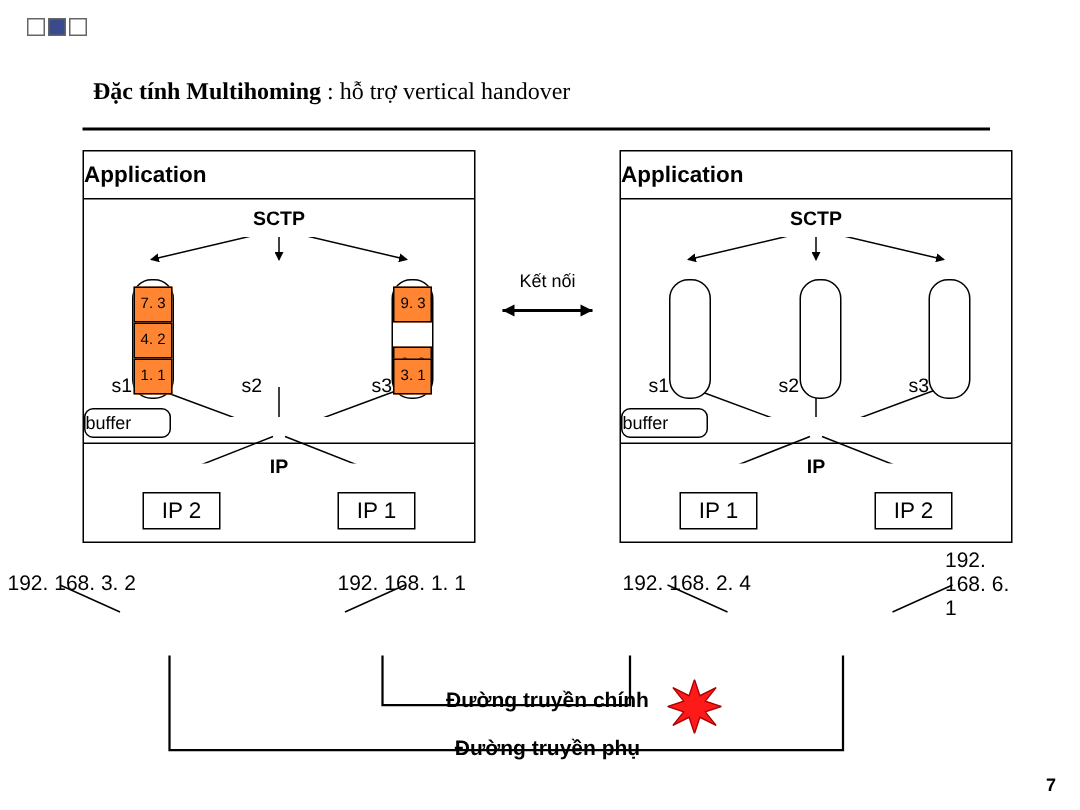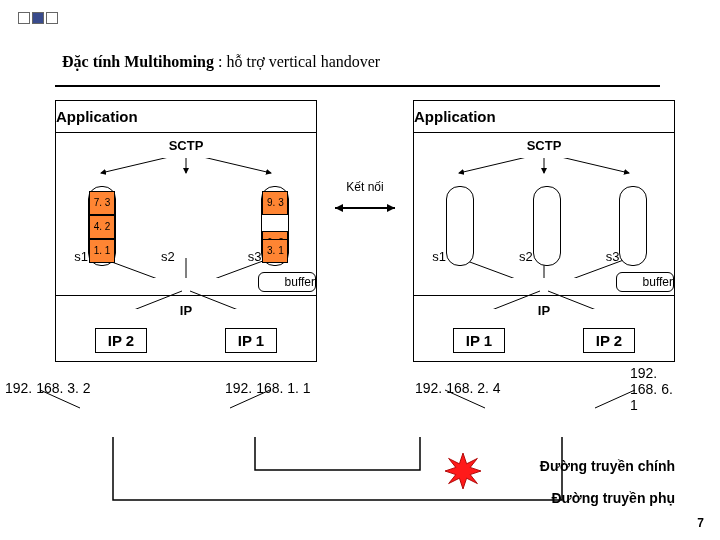--- a/index.html
+++ b/index.html
@@ -13,31 +13,31 @@
 .endpoints{display:flex;justify-content:space-between}
 .endpoint{width:260px;border:1px solid #000}
 .app{font-weight:bold;text-align:left;padding:7px 0;font-size:15px}
 .hr{border-top:1px solid #000}
 .sctp{font-weight:bold;text-align:center;padding:5px 0;font-size:13px;position:relative}
 .streams{display:flex;justify-content:space-around;padding:3px 0;height:105px;position:relative}
 .stream{display:flex;align-items:flex-end;width:50px}
 .slabel{font-size:13px;margin-bottom:2px}
 .tube{width:26px;height:78px;border:1px solid #000;border-radius:13px;position:relative;background:#fff}
 .cell{position:absolute;left:0;right:0;height:22px;background:#ff8533;border:1px solid #000;font-size:10px;text-align:center;line-height:22px;font-family:Arial}
-.buffer{text-align:right;padding:3px 0;font-size:13px;position:relative}
+.buffer{text-align:left;padding:3px 0;font-size:13px;position:relative}
 .bbox{display:inline-block;border:1px solid #000;border-radius:6px;width:56px;height:18px;line-height:18px;font-size:12px;background:#fff}
 .iprow{display:flex;justify-content:center;align-items:center;font-weight:bold;font-size:13px;padding:7px 0;position:relative}
-.ipsubs{display:flex;justify-content:space-around;padding:3px 0 8px 0;font-weight:bold;font-size:15px}
+.ipsubs{display:flex;justify-content:space-around;padding:3px 0 8px 0;font-weight:normal;font-size:15px}
 .ipsub{border:1px solid #000;padding:3px 12px;background:#fff}
 .ipaddr{position:absolute;font-size:14px;font-family:Arial}
 .conn-arrow{display:inline-block;width:60px;border-top:2px solid #000;position:relative;vertical-align:middle}
 .conn-arrow:before,.conn-arrow:after{content:'';position:absolute;top:-5px;border:4px solid transparent}
 .conn-arrow:before{left:-4px;border-right:8px solid #000}
 .conn-arrow:after{right:-4px;border-left:8px solid #000}
-.pathbox{position:absolute;left:55px;width:620px;font-family:Arial;font-weight:bold;font-size:14px;text-align:right}
+.pathbox{position:absolute;left:55px;width:620px;font-family:Arial;font-weight:bold;font-size:14px;text-align:center}
 .bang{position:absolute;left:445px;top:453px;width:36px;height:36px}
 .bang svg{width:100%;height:100%}
 .pagenum{position:absolute;right:16px;bottom:10px;font-size:12px;font-family:Arial;font-weight:bold}
 .svglayer{position:absolute;left:0;top:0;pointer-events:none}
 </style>
 </head>
 <body>
 
 <div class="deco">
   <div class="sq"></div>

